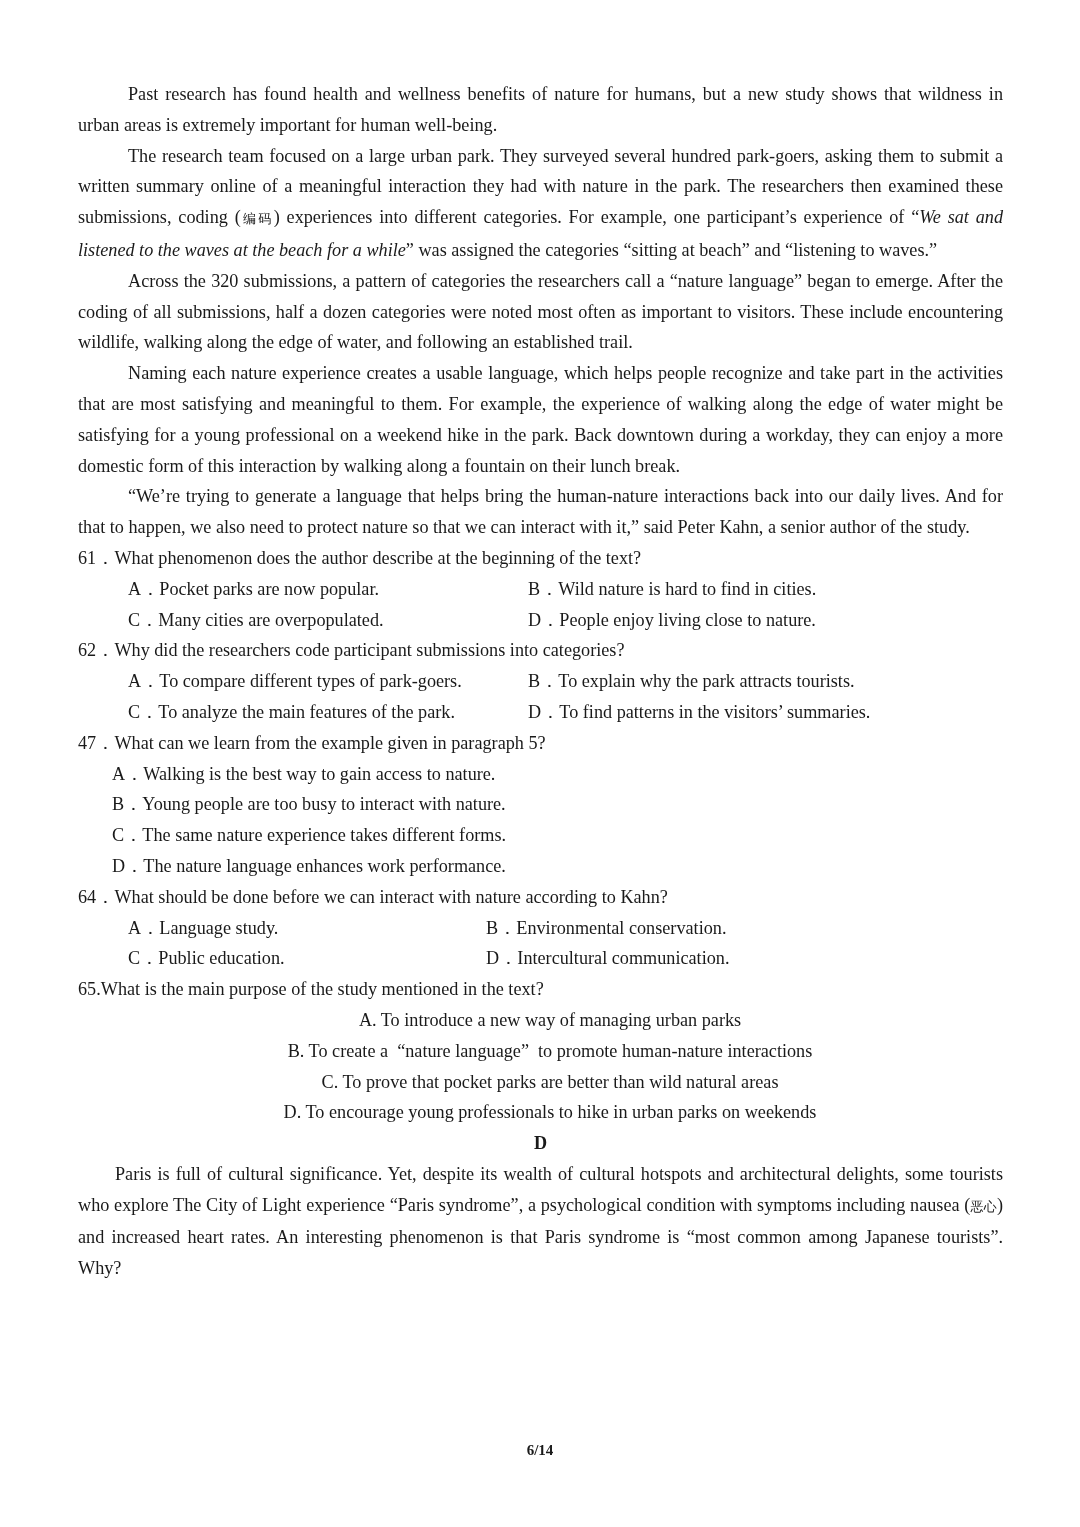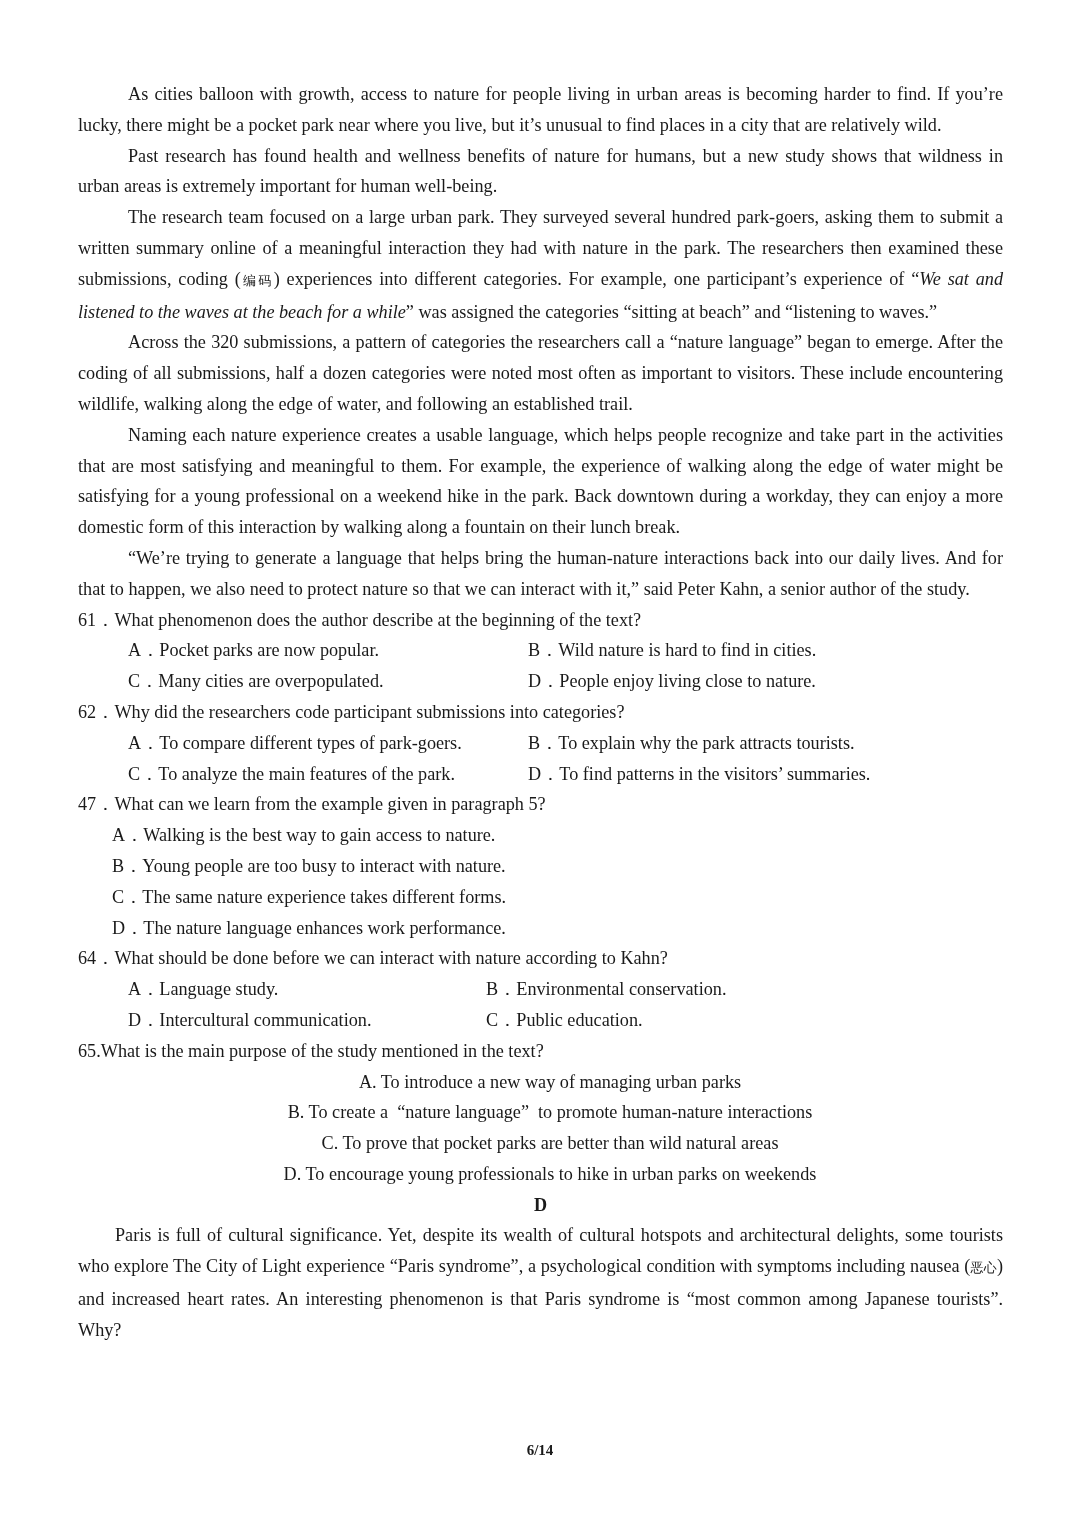--- a/index.html
+++ b/index.html
@@ -28,21 +28,20 @@
     font-family: "Liberation Serif", serif;
   }
   .zh { font-family: "DejaVu Sans", sans-serif; font-size: 13px; }
   i { font-style: italic; }
 </style>
 </head>
 <body>
 
 <div class="page">
 
-  <p class="para">As cities balloon with growth, access to nature for people living in urban areas is becoming harder to find. If you’re lucky, there might be a pocket park near where you live, but it’s unusual to find places in a city that are relatively wild.</p>
   <p class="para">Past research has found health and wellness benefits of nature for humans, but a new study shows that wildness in urban areas is extremely important for human well-being.</p>
   <p class="para"><span>The research team focused on a large urban park. They surveyed several hundred park-goers, asking them to submit a written summary online of a meaningful interaction they had with nature in the park. The researchers then examined these submissions, coding (</span><span class="zh">编码</span><span>) experiences into different categories. For example, one participant’s experience of “</span><i>We sat and listened to the waves at the beach for a while</i><span>” was assigned the categories “sitting at beach” and “listening to waves.”</span></p>
   <p class="para">Across the 320 submissions, a pattern of categories the researchers call a “nature language” began to emerge. After the coding of all submissions, half a dozen categories were noted most often as important to visitors. These include encountering wildlife, walking along the edge of water, and following an established trail.</p>
   <p class="para">Naming each nature experience creates a usable language, which helps people recognize and take part in the activities that are most satisfying and meaningful to them. For example, the experience of walking along the edge of water might be satisfying for a young professional on a weekend hike in the park. Back downtown during a workday, they can enjoy a more domestic form of this interaction by walking along a fountain on their lunch break.</p>
   <p class="para">“We’re trying to generate a language that helps bring the human-nature interactions back into our daily lives. And for that to happen, we also need to protect nature so that we can interact with it,” said Peter Kahn, a senior author of the study.</p>
 
   <p class="q-stem">61．What phenomenon does the author describe at the beginning of the text?</p>
   <div class="opt-row w1">
     <span class="col">A．Pocket parks are now popular.</span>
     <span class="col">B．Wild nature is hard to find in cities.</span>
@@ -67,22 +66,22 @@
   <p class="opt-single">B．Young people are too busy to interact with nature.</p>
   <p class="opt-single">C．The same nature experience takes different forms.</p>
   <p class="opt-single">D．The nature language enhances work performance.</p>
 
   <p class="q-stem">64．What should be done before we can interact with nature according to Kahn?</p>
   <div class="opt-row w2">
     <span class="col">A．Language study.</span>
     <span class="col">B．Environmental conservation.</span>
   </div>
   <div class="opt-row w2">
+    <span class="col">C．Public education.</span>
     <span class="col">D．Intercultural communication.</span>
-    <span class="col">C．Public education.</span>
   </div>
 
   <p class="q-stem">65.What is the main purpose of the study mentioned in the text?</p>
   <p class="opt-simple">A. To introduce a new way of managing urban parks</p>
   <p class="opt-simple" style="white-space:pre;">B. To create a  “nature language”  to promote human-nature interactions</p>
   <p class="opt-simple">C. To prove that pocket parks are better than wild natural areas</p>
   <p class="opt-simple">D. To encourage young professionals to hike in urban parks on weekends</p>
 
   <p class="section-title">D</p>
   <p class="para-d"><span>Paris is full of cultural significance. Yet, despite its wealth of cultural hotspots and architectural delights, some tourists who explore The City of Light experience “Paris syndrome”, a psychological condition with symptoms including nausea (</span><span class="zh">恶心</span><span>) and increased heart rates. An interesting phenomenon is that Paris syndrome is “most common among Japanese tourists”. Why?</span></p>

